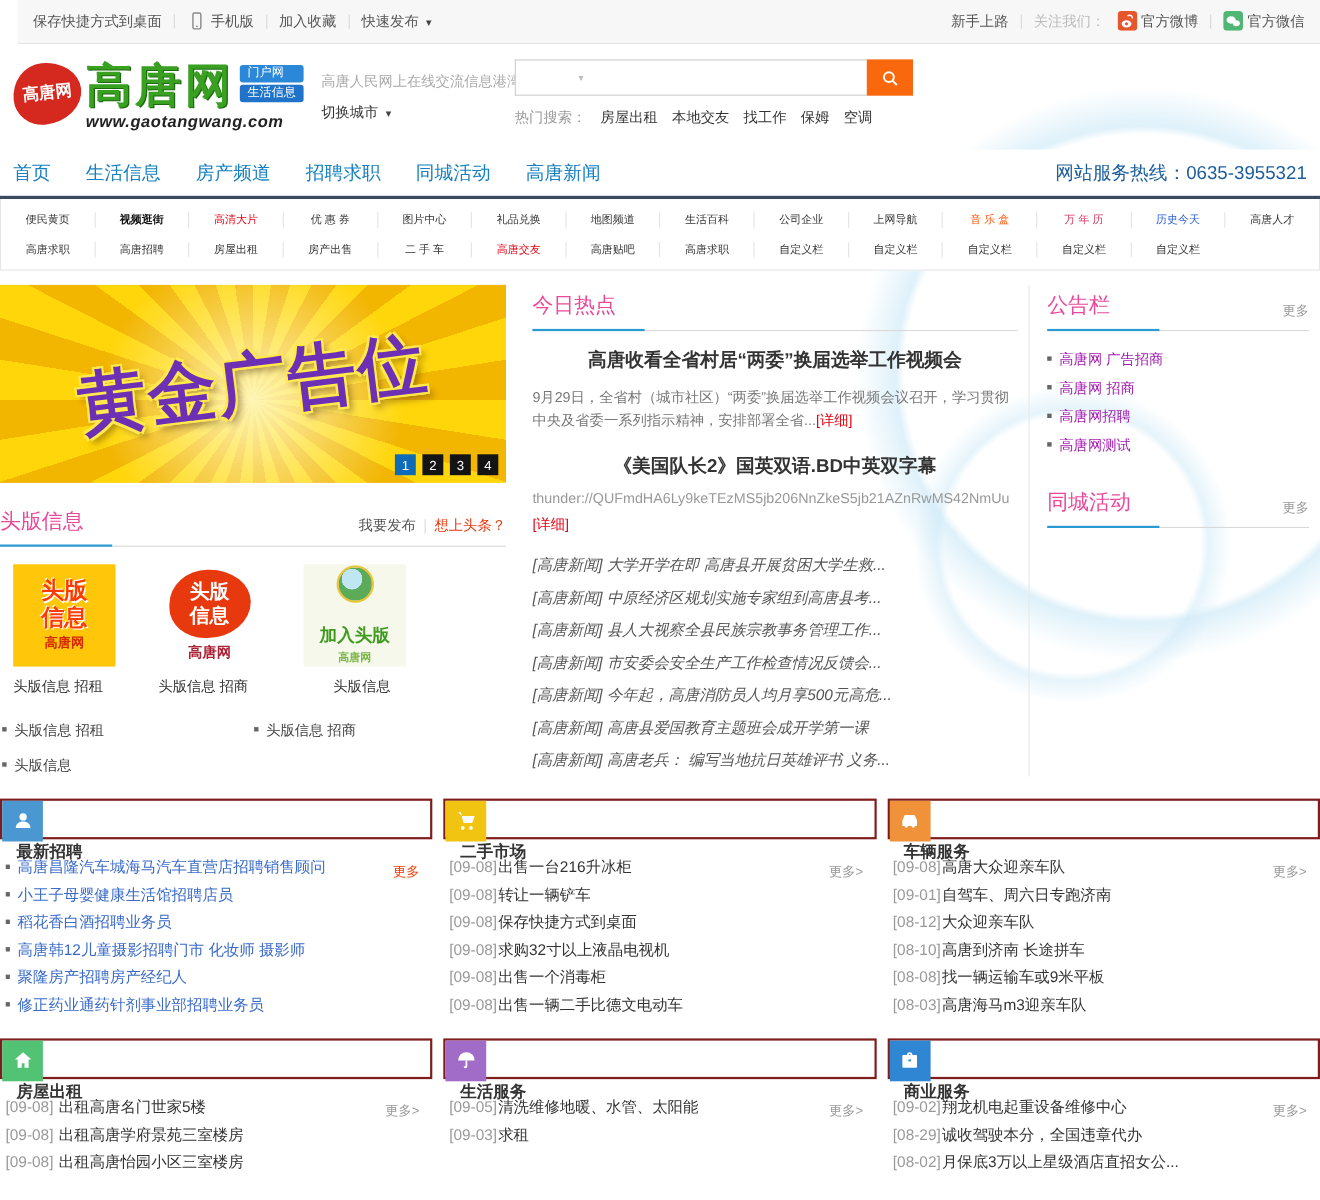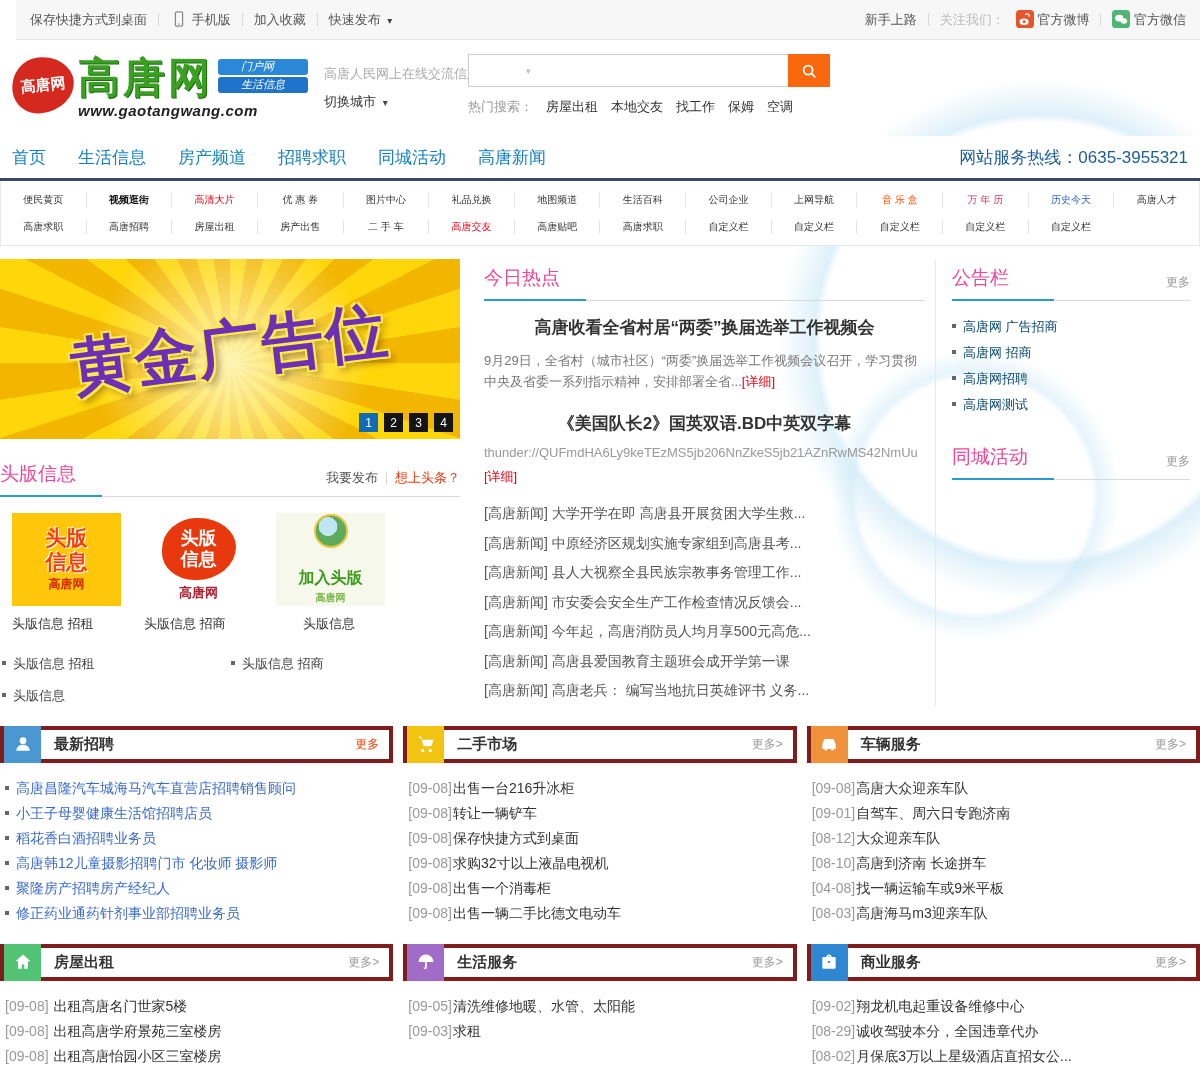--- a/index.html
+++ b/index.html
@@ -26,21 +26,21 @@
   .header { height:96px; display:flex; align-items:center; padding:0 12px; position:relative; }
   .logo { display:flex; align-items:flex-start; gap:4px; }
   .seal { width:62px; height:56px; background:#d5281e; border-radius:46% 54% 58% 42%/55% 48% 52% 45%;
           color:#fff; font-weight:bold; font-size:15px; display:flex; align-items:center; justify-content:center;
           transform:rotate(-6deg); line-height:1.05; text-align:center; }
   .logo-mid { display:flex; flex-direction:column; }
   .logo-top { display:flex; align-items:flex-start; gap:5px; }
   .logo-main { font-size:42px; font-weight:bold; color:#3aa021; letter-spacing:3px; line-height:1;
                text-shadow:1px 1px 0 #1c6b10; }
   .badges { display:flex; flex-direction:column; gap:2px; margin-top:2px; }
-  .badge { background:#2b88d9; color:#fff; font-size:11px; padding:1px 23px; border-radius:3px; line-height:1.25;font-style:italic; }
+  .badge { background:#2b88d9; color:#fff; font-size:11px; padding:1px 7px; border-radius:3px; line-height:1.25; }
   .badge.b2 { background:#1f74c9; }
   .logo-url { font-size:15px; font-weight:bold; font-style:italic; color:#222; margin-top:3px; letter-spacing:.5px; }
   .slogan-box { margin-left:16px; }
   .slogan { font-size:13px; color:#aaa; }
   .switch-city { display:inline-block; margin-top:10px; font-size:13px; color:#333; }
   .search-area { position:absolute; left:468px; top:14px; width:362px; }
   .search-box { display:flex; position:relative; }
   .search-input { width:320px; height:33px; border:1px solid #ccc; border-right:none; background:#fff;
                   padding:0 10px 0 78px; font-size:13px; outline:none; }
   .search-sel-caret { position:absolute; left:58px; top:12px; font-size:9px; color:#bbb; }
@@ -89,21 +89,21 @@
               align-items:flex-end; }
   .sec-head .t { color:#ec4899; font-size:19px; }
   .sec-head::after { content:""; position:absolute; left:0; bottom:-1px; width:102px; height:2px; background:#2a9ad3; }
   .sec-head .right { margin-left:auto; font-size:12px; color:#999; display:flex; gap:8px; align-items:center; }
   .sec-head .right .hot { color:#e8380d; font-size:13px; }
   .sec-head .right .pub { color:#555; font-size:13px; }
 
   
   .hi-cards { display:flex; gap:26px; margin:16px 0 0 12px; }
   .hi-card { width:106px; }
-  .hi-img { width:109px; height:93px; display:flex; flex-direction:column; align-items:center;
+  .hi-img { width:93px; height:93px; display:flex; flex-direction:column; align-items:center;
             justify-content:center; }
   .hi-img.gold { background:#ffc60a; }
   .hi-img.gold .l { font-size:21px; font-weight:bold; color:#ff3c00; line-height:1.1;
                     text-shadow:1px 1px 0 #fff,-1px -1px 0 #fff; }
   .hi-img.gold .s { font-size:12px; color:#d42b00; font-weight:bold; margin-top:3px; }
   .hi-img.blob { background:#fff; }
   .hi-blob { width:74px; height:62px; background:#e8380d; border-radius:48% 52% 55% 45%/52% 48% 55% 45%;
              color:#fff; font-weight:bold; font-size:18px; display:flex; flex-direction:column; align-items:center;
              justify-content:center; line-height:1.15; }
   .hi-img.blob .s { font-size:13px; color:#a23; font-weight:bold; margin-top:4px; }
@@ -119,33 +119,33 @@
 
   
   .article { margin-top:15px; }
   .article h3 { font-size:17px; color:#333; text-align:center; font-weight:bold; }
   .article .body { margin-top:11px; font-size:13px; color:#777; line-height:21px; }
   .detail { color:#e60012; }
   .thunder { margin-top:10px; font-size:13px; color:#999; white-space:nowrap; overflow:hidden;
              text-overflow:ellipsis; }
   .a2-detail { margin-top:8px; font-size:13px; }
   .news-list { margin-top:13px; list-style:none; }
-  .news-list li { font-size:14px; color:#555; line-height:29.5px; white-space:nowrap; overflow:hidden; }
+  .news-list li { font-size:14px; color:#555; line-height:29.5px; white-space:nowrap; overflow:hidden;font-style:italic; }
   .news-list .tag { margin-right:4px; }
 
   
   .side-list { list-style:none; margin-top:13px; }
-  .side-list li { font-size:13px; color:#0c4a6e; line-height:26px; }
+  .side-list li { font-size:13px; color:#a21caf; line-height:26px; }
   .events-head { margin-top:26px; }
 
   
   .grid-sections { margin-top:20px; display:grid; grid-template-columns:1fr 1fr 1fr; column-gap:10px;
                    row-gap:18px; position:relative; z-index:1; }
-  .sec-bar { display:flex; align-items:center; background:#fff; border:4px solid #7f1d1d;
-             box-shadow:0 1px 2px rgba(0,0,0,.05); height:37px; }
+  .sec-bar { display:flex; background:#fff; border:2px solid #7f1d1d;
+             box-shadow:0 1px 2px rgba(0,0,0,.05); height:37px;flex-direction:column; }
   .sec-icon { width:37px; height:37px; flex:none; display:flex; align-items:center; justify-content:center; }
   .sec-icon svg { width:20px; height:20px; }
   .sec-title { font-size:15px; font-weight:bold; color:#333; margin-left:13px; }
   .sec-more { margin-left:auto; margin-right:10px; font-size:12px; color:#999; }
   .sec-list { list-style:none; margin:13px 0 0 5px; }
   .sec-list li { font-size:14px; line-height:25px; white-space:nowrap; overflow:hidden; }
   .sec-list .date { color:#999; margin-right:1px; }
   .sec-list .txt { color:#333; }
   .sec-list a.bluelink { color:#3a6bc9; }
 </style>
@@ -447,21 +447,21 @@
           </svg>
       </span>
       <span class="sec-title">车辆服务</span>
       <a class="sec-more" style="color: rgb(153, 153, 153);">更多&gt;</a>
     </div>
     <ul class="sec-list">
       <li><span class="date">[09-08]</span><a class="txt">高唐大众迎亲车队</a></li>
       <li><span class="date">[09-01]</span><a class="txt">自驾车、周六日专跑济南</a></li>
       <li><span class="date">[08-12]</span><a class="txt">大众迎亲车队</a></li>
       <li><span class="date">[08-10]</span><a class="txt">高唐到济南 长途拼车</a></li>
-      <li><span class="date">[04-08]</span><a class="txt">找一辆运输车或9米平板</a></li>
+      <li><span class="date">[08-08]</span><a class="txt">找一辆运输车或9米平板</a></li>
       <li><span class="date">[08-03]</span><a class="txt">高唐海马m3迎亲车队</a></li>
     </ul>
   </div>
 
   <div class="section">
     <div class="sec-bar">
       <span class="sec-icon" style="background: rgb(82, 194, 116);">
         <svg viewBox="0 0 24 24" fill="#fff">
             <path d="M12 3l9 8h-3v9h-4.5v-5h-3v5H6v-9H3z"></path>
           </svg>

